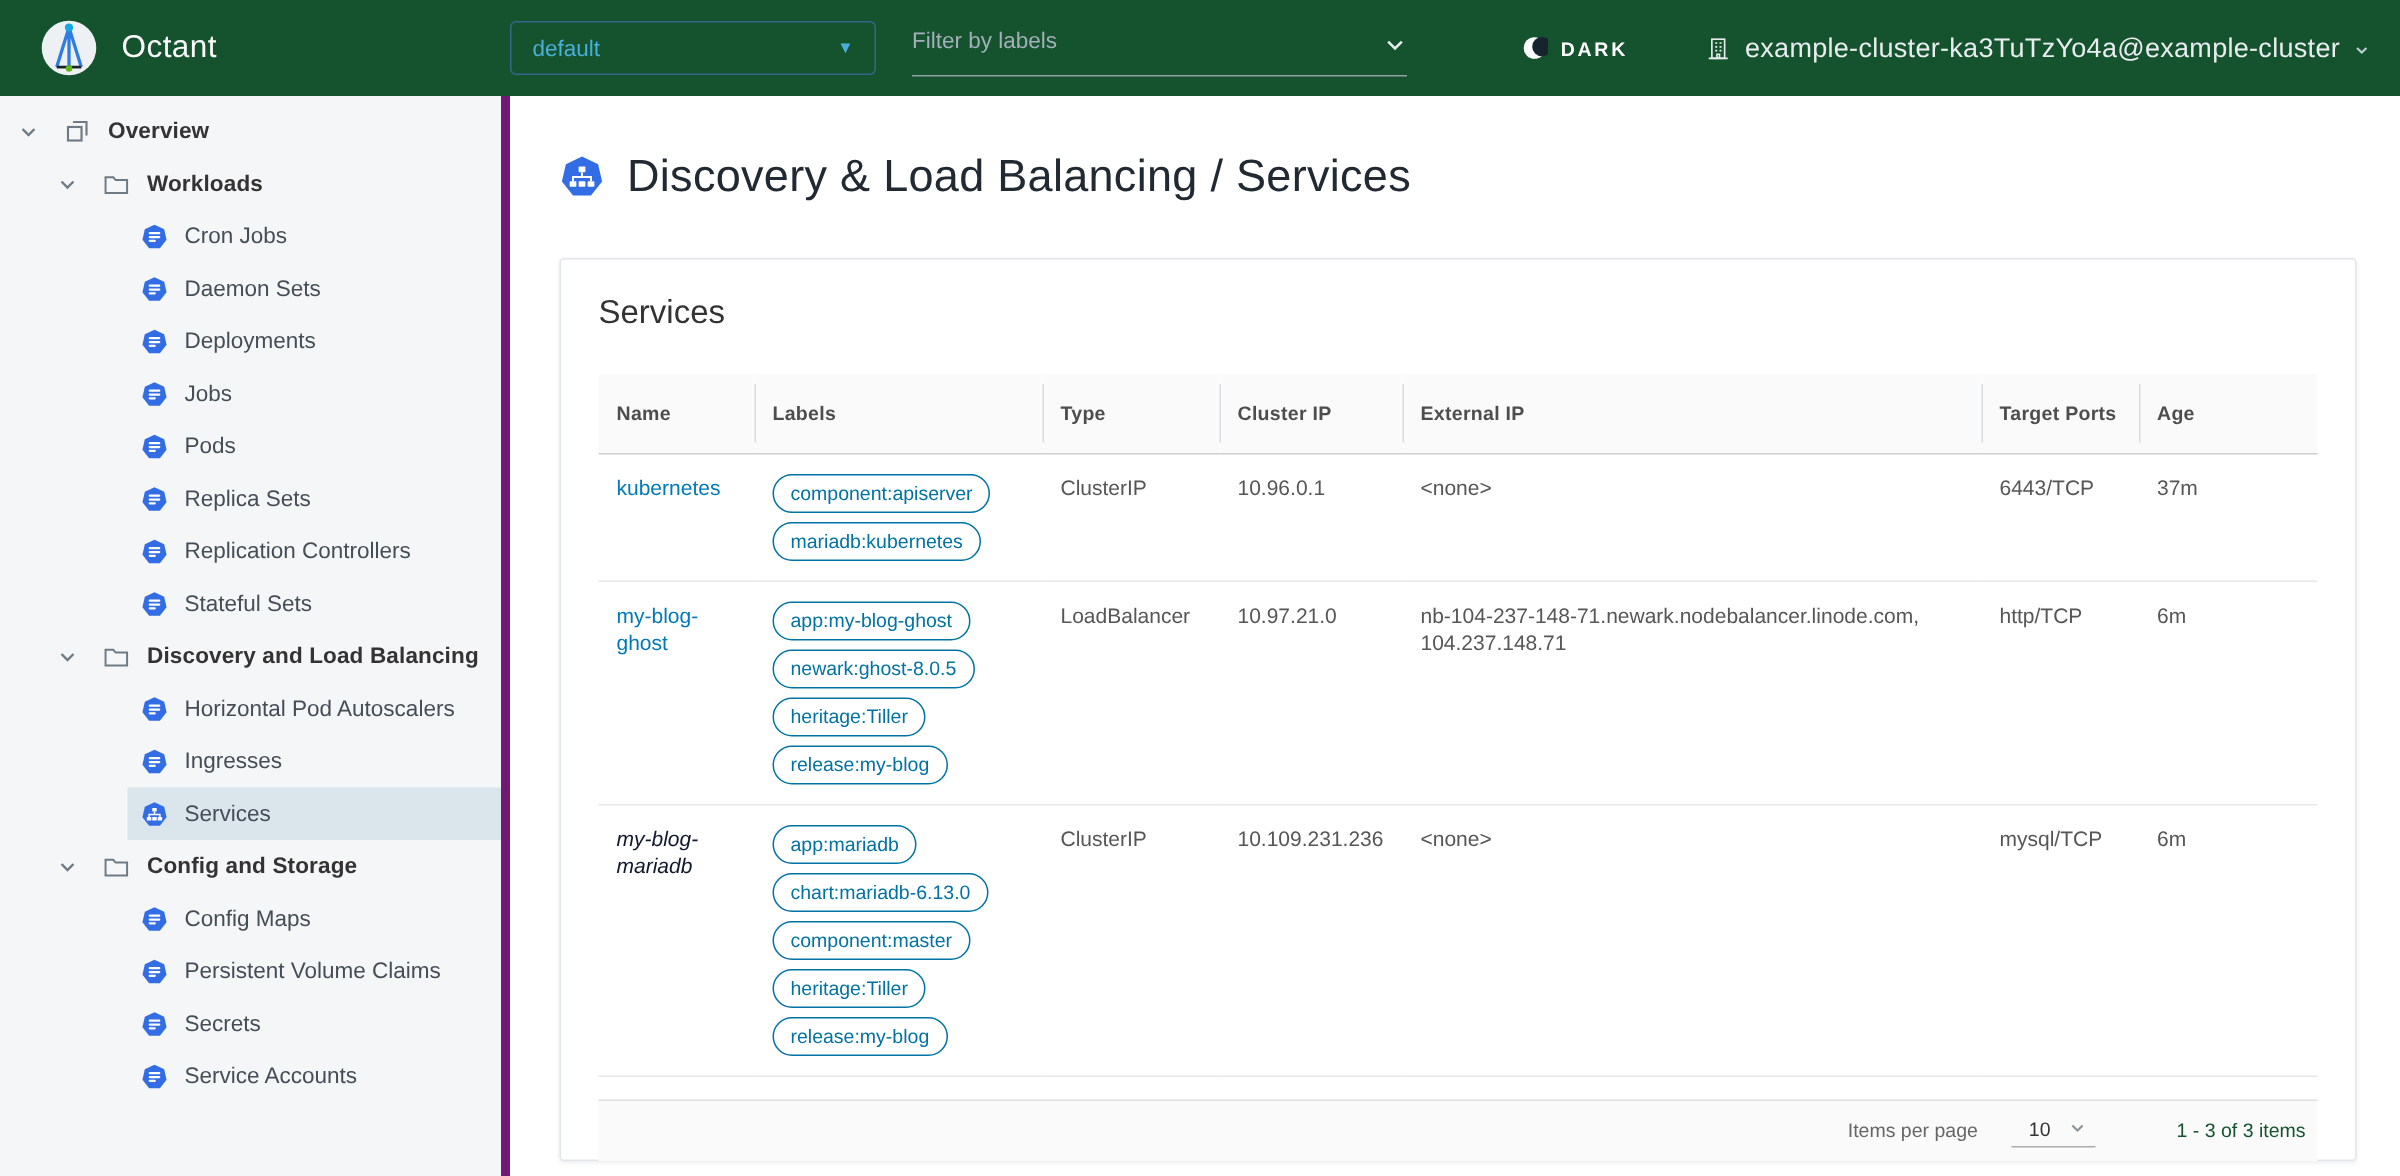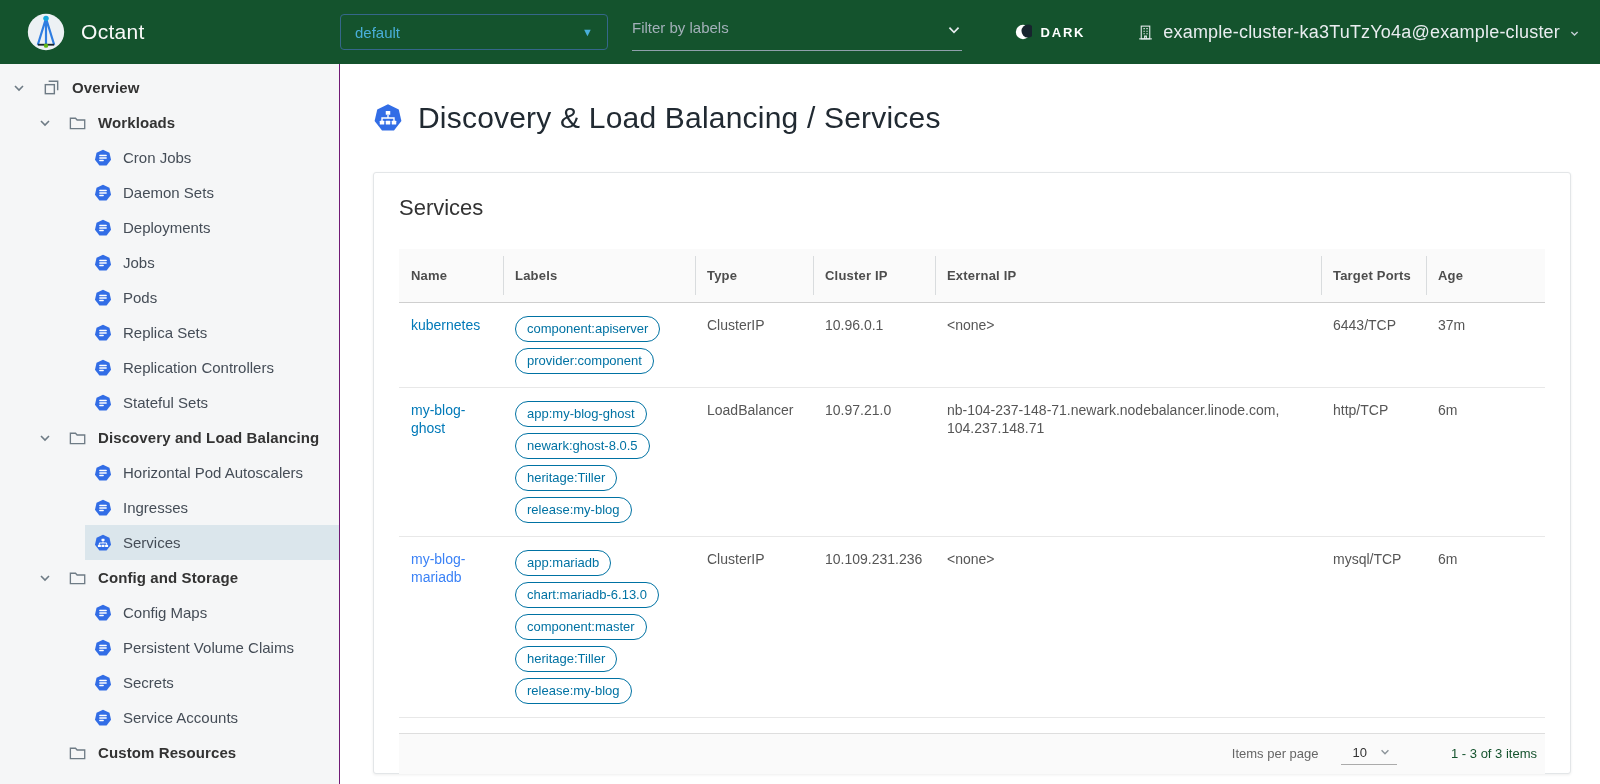--- a/index.html
+++ b/index.html
@@ -11,21 +11,21 @@
   }
 
   
   .topbar {
     height:64px; background:#14532d; display:flex; align-items:center;
     color:#fff;
   }
   .brand { width:340px; display:flex; align-items:center; gap:15px; padding-left:26px; flex:none; }
   .brand-name { font-size:21px; color:#fafafa; letter-spacing:.3px; }
   .ns-select {
-    width:268px; height:36px; border:1px solid #35678a; border-radius:4px;
+    width:244px; height:36px; border:1px solid #35678a; border-radius:4px;
     display:flex; align-items:center; justify-content:space-between;
     padding:0 14px; color:#49afd9; font-size:15px; cursor:pointer; flex:none;
   }
   .ns-caret { color:#49afd9; font-size:11px; }
   .filterbox {
     margin-left:24px; width:330px; height:38px; flex:none;
     display:flex; align-items:flex-start; position:relative;
     border-bottom:1px solid #8fa0ab; padding-top:6px;
   }
   .filterbox input {
@@ -41,21 +41,21 @@
   }
   .cluster-sel {
     margin-left:46px; margin-right:20px; display:flex; align-items:center; gap:9px;
     font-size:18px; color:#e9edf0; cursor:pointer; letter-spacing:.2px;
   }
   .cluster-chev { color:#c2ccd2; margin-top:2px; }
 
   
   .shell { display:flex; height:720px; }
   .sidebar {
-    width:340px; flex:none; background:#f5f6f7; border-right:1px solid #701a75;
+    width:340px; flex:none; background:#f5f6f7; border-right:6px solid #701a75;
     padding-top:6px; overflow:hidden;
   }
   .nav-row {
     position:relative; height:35px; display:flex; align-items:center;
     font-size:15px; color:#454d57; cursor:pointer; width:100%;
   }
   .nav-row > * { position:relative; z-index:1; }
   .nav-row.selected::before {
     content:""; position:absolute; left:85px; right:0; top:0; bottom:0;
     background:#dbe6ec; z-index:0;
@@ -88,21 +88,21 @@
     border-bottom:1px solid #cfcfcf; letter-spacing:.2px;
   }
   .grid thead th + th::before {
     content:""; position:absolute; left:0; top:7px; bottom:7px; width:1px; background:#d9dcde;
   }
   .grid tbody td {
     padding:13px 12px; vertical-align:top; border-bottom:1px solid #e8e8e8;
     color:#565656; line-height:1.35; word-wrap:break-word;margin-top:36px;
   }
   a.res-link { color:#0079b8; text-decoration:none; }
-  a.res-link.visited { color:#3b82f6; }
+  a.res-link.visited { color:#0f172a;font-style:italic; }
   .labels-stack { display:flex; flex-direction:column; align-items:flex-start; gap:6px; }
   .pill {
     border:1px solid #0072a3; color:#0072a3; background:#fff;
     border-radius:13px; padding:4px 11px; font-size:13px; line-height:16px;
     white-space:nowrap; cursor:pointer;
   }
 
   .pager {
     width:1146px; margin-top:15px; height:41px;
     background:#fafafa; border-top:1px solid #dedede;
@@ -391,33 +391,20 @@
       <div class="nav-row d2">
         <span class="nav-ico">
           <svg width="18" height="18" viewBox="0 0 24 24">
             <polygon points="12,1 20.6,5.14 22.72,14.45 16.78,21.91 7.22,21.91 1.28,14.45 3.4,5.14" fill="#326de6"></polygon>
             <rect x="6.8" y="7.6" width="10.4" height="2" rx="1" fill="#fff"></rect>
             <rect x="6.8" y="11" width="10.4" height="2" rx="1" fill="#fff"></rect>
             <rect x="6.8" y="14.4" width="6.4" height="2" rx="1" fill="#fff"></rect>
           </svg>
         </span>
         <span class="nav-lbl">Service Accounts</span>
-      </div>
-      <div class="nav-row d1 bold">
-        <span class="nav-chev hidden">
-          <svg width="14" height="14" viewBox="0 0 14 14" fill="none" stroke="currentColor" stroke-width="1.6">
-            <path d="M3 5l4 4 4-4"></path>
-          </svg>
-        </span>
-        <span class="nav-ico">
-          <svg width="19" height="19" viewBox="0 0 20 20" fill="none" stroke="#6e7b85" stroke-width="1.4">
-            <path d="M2.5 16.5v-11h5.4l1.7 1.9h8v9.1z"></path>
-          </svg>
-        </span>
-        <span class="nav-lbl">Custom Resources</span>
       </div>
     </nav>
 
   <main>
     <div class="page-head">
       <span>
         <svg width="30" height="30" viewBox="0 0 24 24">
           <polygon points="12,1 20.6,5.14 22.72,14.45 16.78,21.91 7.22,21.91 1.28,14.45 3.4,5.14" fill="#326de6"></polygon>
           <path d="M12 9.6v2.4M7.2 14.3v-2.3h9.6v2.3" stroke="#fff" stroke-width="1.1" fill="none"></path>
           <rect x="10.2" y="6.4" width="3.6" height="3" rx=".4" fill="#fff"></rect>
@@ -452,21 +439,21 @@
                 <th>Target Ports</th>
                 <th>Age</th>
               </tr>
             </thead>
             <tbody>
               <tr>
                 <td><a href="#" class="res-link">kubernetes</a></td>
                 <td>
                   <div class="labels-stack">
                     <span class="pill">component:apiserver</span>
-                    <span class="pill">provider:component</span>
+                    <span class="pill">mariadb:kubernetes</span>
                   </div>
                 </td>
                 <td>ClusterIP</td>
                 <td>10.96.0.1</td>
                 <td>&lt;none&gt;</td>
                 <td>6443/TCP</td>
                 <td>37m</td>
               </tr>
               <tr>
                 <td><a href="#" class="res-link">my-blog-ghost</a></td>

